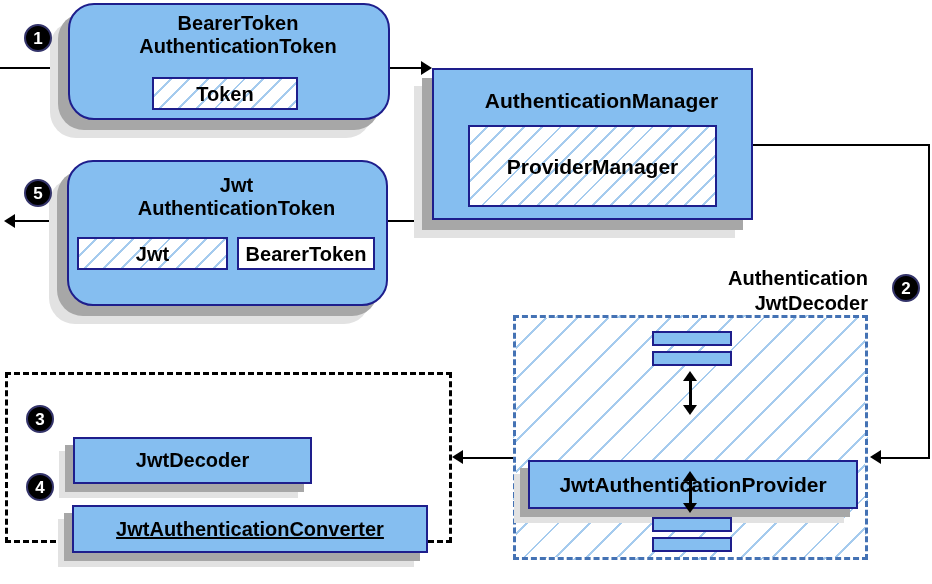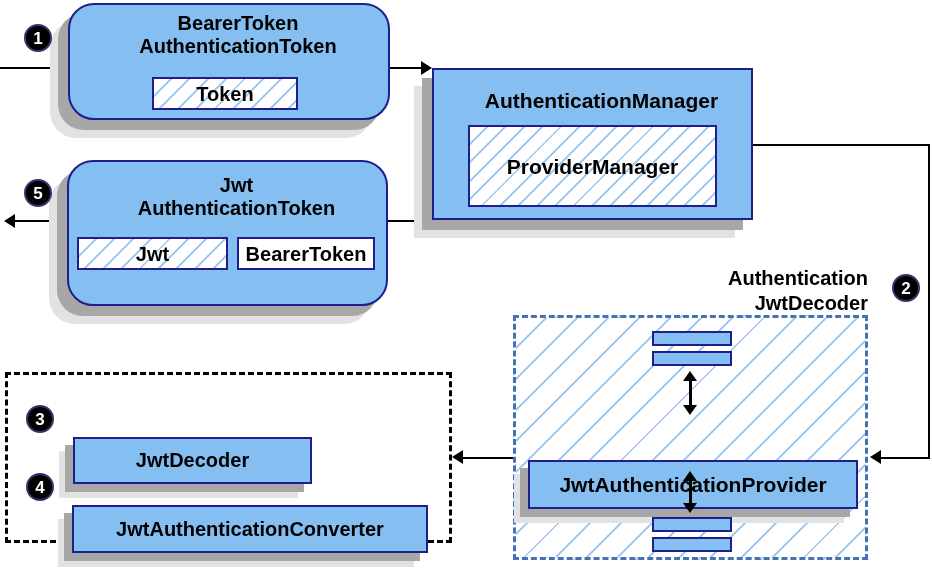--- a/index.html
+++ b/index.html
@@ -147,21 +147,21 @@
     </div>
 
     <div class="stub-bar" style="left:136px; top:199px;"></div>
     <div class="stub-bar" style="left:136px; top:219px;"></div>
   </div>
 
   <div class="resolver-region">
     <div class="blue-box small-shadow flex-center" style="left:65px; top:18px; width:239px; height:47px; font-size:20px;">
       <span>JwtDecoder</span>
     </div>
-    <div class="blue-box small-shadow flex-center" style="left:64px; top:86px; width:356px; height:48px; font-size:20px;">
+    <div class="blue-box small-shadow flex-center" style="left:64px; top:86px; width:356px; height:48px; font-size:20px;text-decoration:underline;">
       <span>JwtAuthenticationConverter</span>
     </div>
   </div>
 
   <div class="badge" style="left:24px; top:24px;">
     <span>1</span>
   </div>
   <div class="badge" style="left:892px; top:274px;">
     <span>2</span>
   </div>

